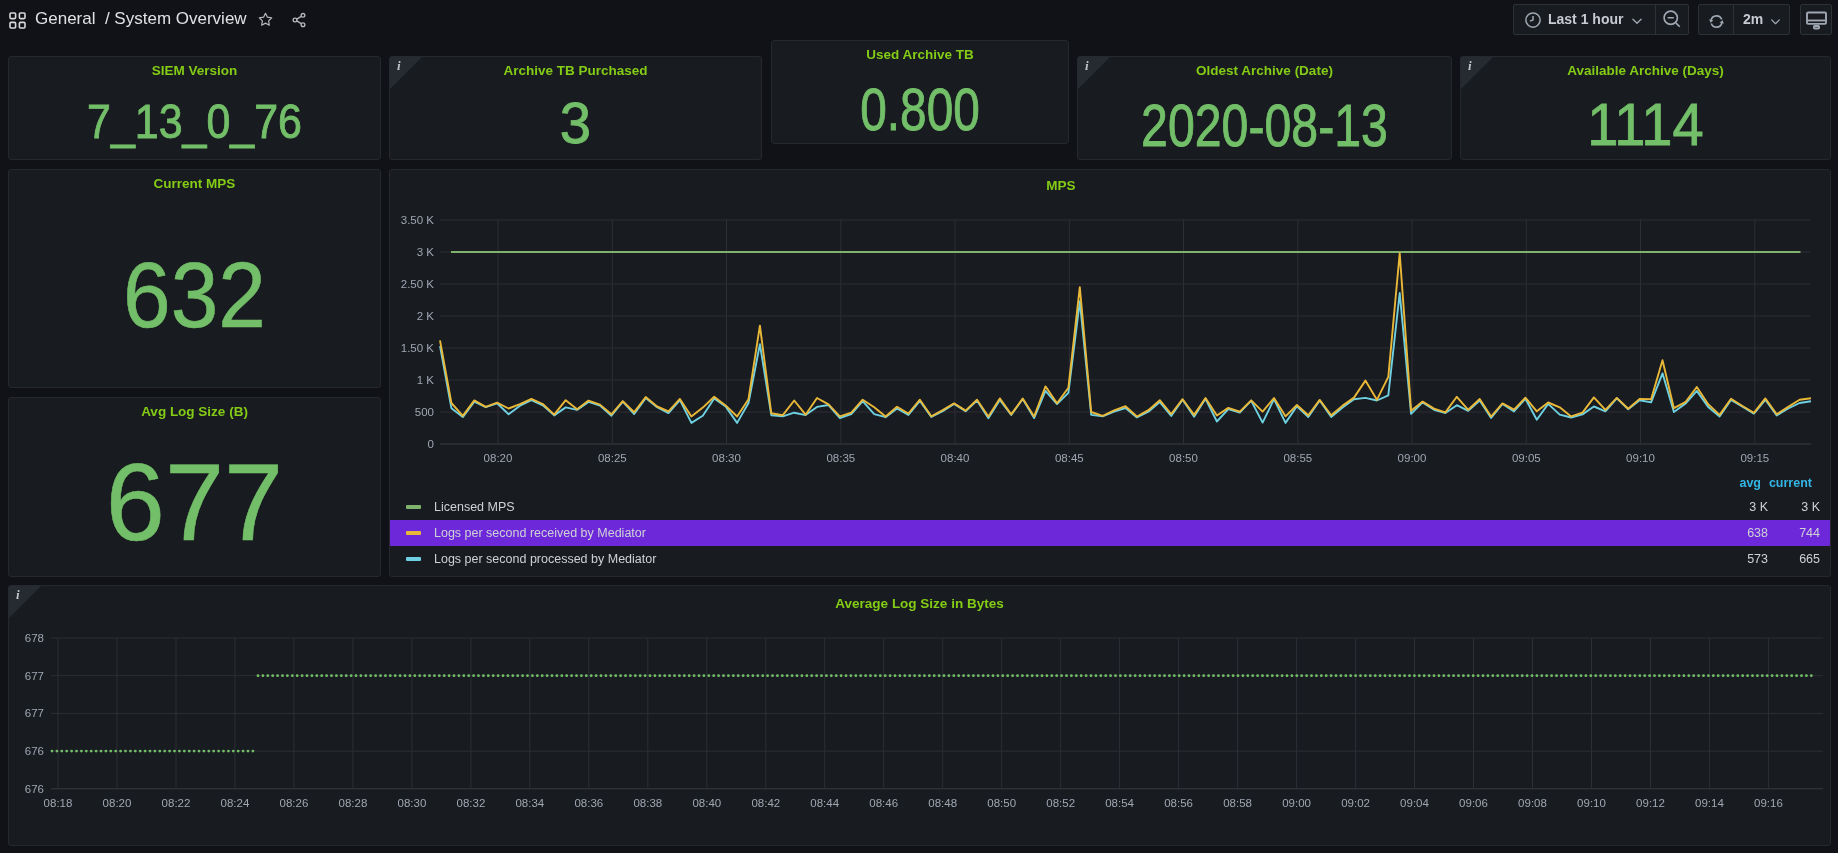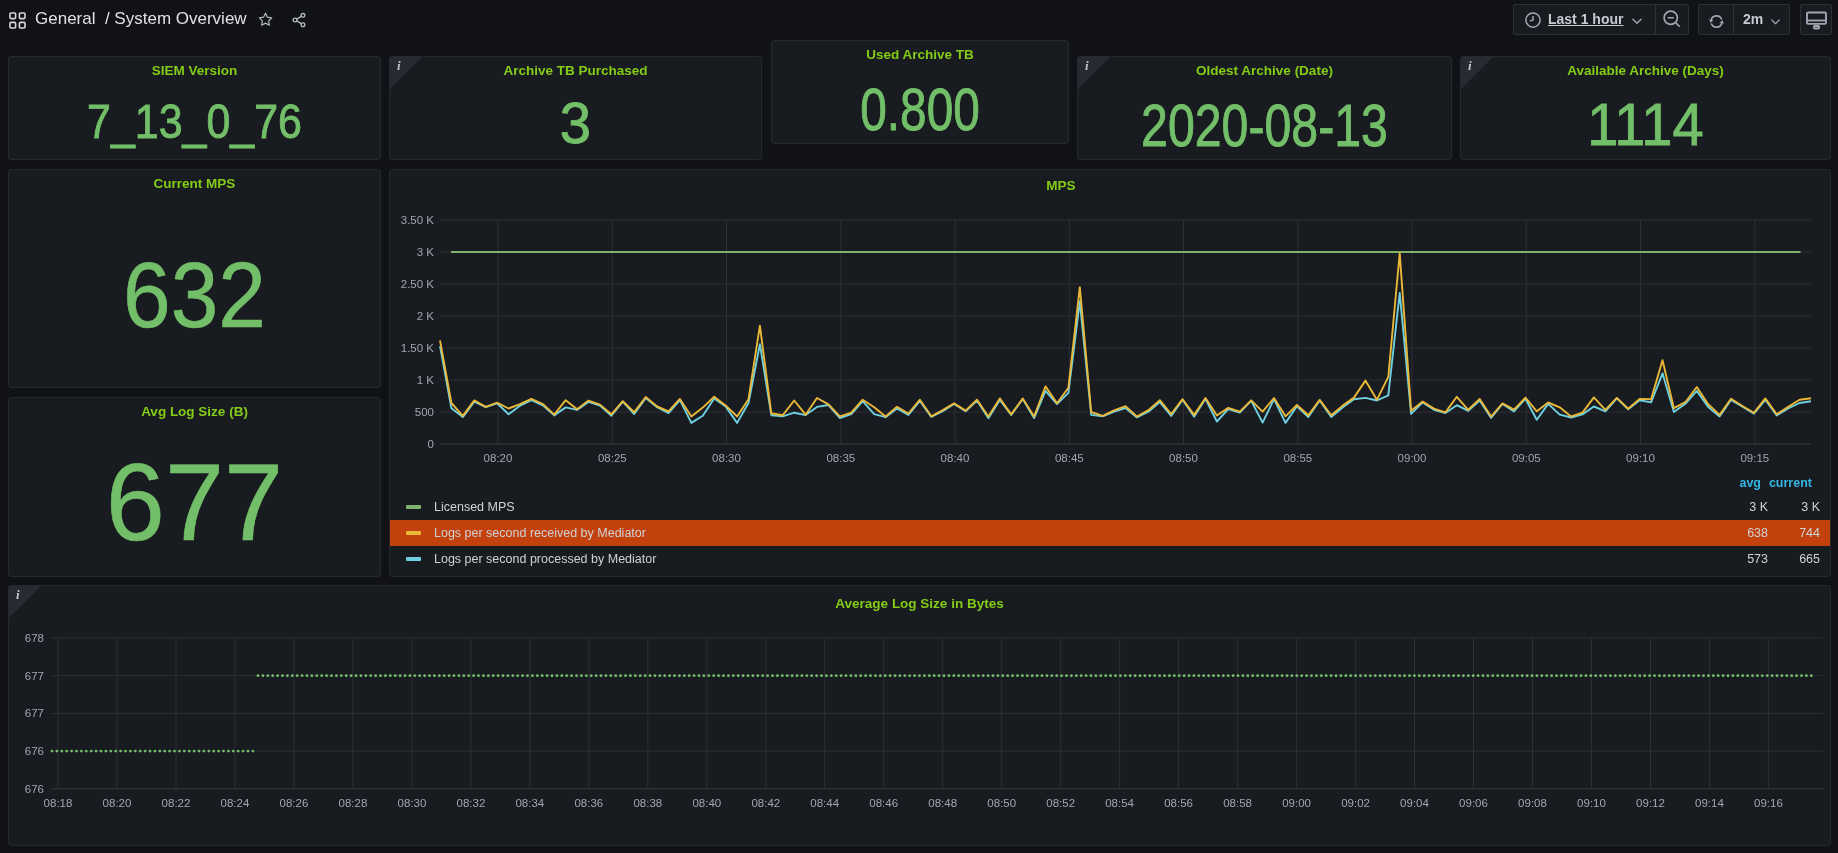--- a/index.html
+++ b/index.html
@@ -41,21 +41,21 @@
   </svg>
 
 <div style="position:absolute;left:1513px;top:4px;width:176px;height:31px;background:#181b1f;border:1px solid #2c3236;border-radius:2px;"></div>
 <div style="position:absolute;left:1655px;top:4px;width:1px;height:31px;background:#2c3236;"></div>
 <svg width="18" height="18" viewBox="0 0 24 24" style="position:absolute;left:1524px;top:11px">
     <g fill="none" stroke="#9fa7b3" stroke-width="2">
       <circle cx="12" cy="12" r="9.5"></circle>
       <path d="M12 6.5V12l-4 1.5"></path>
     </g>
   </svg>
-<div style="position:absolute;left:1548px;top:4px;height:31px;line-height:31px;color:#c7cbd1;font-size:14px;font-weight:bold;text-decoration:underline;">Last 1 hour</div>
+<div style="position:absolute;left:1548px;top:4px;height:31px;line-height:31px;color:#c7cbd1;font-size:14px;font-weight:bold;">Last 1 hour</div>
 <svg width="14" height="14" viewBox="0 0 24 24" style="position:absolute;left:1630px;top:14px">
     <path d="M5 9l7 7 7-7" fill="none" stroke="#9fa7b3" stroke-width="2.4" stroke-linecap="round" stroke-linejoin="round"></path>
   </svg>
 <svg width="20" height="20" viewBox="0 0 24 24" style="position:absolute;left:1662px;top:9px">
     <g fill="none" stroke="#9fa7b3" stroke-width="2">
       <circle cx="10.5" cy="10.5" r="8"></circle>
       <path d="M16.6 16.6L21.3 21.3M6.8 10.5h7.4"></path>
     </g>
   </svg>
 
@@ -169,21 +169,21 @@
 <polyline points="50.0,170.3 61.4,233.0 72.8,245.9 84.3,230.4 95.7,236.9 107.1,232.7 118.6,238.5 130.0,234.2 141.4,228.9 152.8,234.0 164.2,244.6 175.7,230.2 187.1,239.2 198.5,230.6 210.0,234.6 221.4,244.3 232.8,231.2 244.2,242.2 255.7,227.1 267.1,236.5 278.5,241.3 289.9,228.9 301.4,246.5 312.8,237.6 324.2,226.7 335.6,235.4 347.1,246.5 358.5,229.2 369.9,155.6 381.3,243.3 392.8,245.2 404.2,230.5 415.6,244.7 427.0,228.0 438.5,234.4 449.9,246.3 461.3,242.7 472.7,229.7 484.2,237.3 495.6,246.5 507.0,236.7 518.4,243.5 529.9,229.7 541.3,246.3 552.7,240.1 564.1,233.4 575.6,240.6 587.0,229.7 598.4,246.5 609.8,228.4 621.2,244.4 632.7,228.6 644.1,246.5 655.5,216.4 667.0,233.3 678.4,217.7 689.8,117.2 701.2,242.0 712.7,245.8 724.1,240.3 735.5,236.2 746.9,246.5 758.4,240.2 769.8,230.2 781.2,244.0 792.6,229.2 804.1,244.9 815.5,228.0 826.9,245.5 838.3,237.9 849.8,241.7 861.2,230.3 872.6,241.6 884.0,228.0 895.5,246.3 906.9,235.0 918.3,245.3 929.7,229.9 941.2,245.3 952.6,235.6 964.0,227.6 975.4,210.6 986.9,229.8 998.3,206.8 1009.7,83.3 1021.1,240.7 1032.6,231.6 1044.0,238.6 1055.4,242.4 1066.8,226.8 1078.2,239.8 1089.7,229.0 1101.1,246.5 1112.5,233.4 1124.0,239.7 1135.4,227.7 1146.8,241.3 1158.2,232.5 1169.7,237.3 1181.1,246.4 1192.5,242.6 1203.9,227.4 1215.4,239.8 1226.8,227.9 1238.2,238.8 1249.6,228.9 1261.1,229.2 1272.5,190.2 1283.9,238.2 1295.3,232.2 1306.8,217.0 1318.2,234.3 1329.6,244.9 1341.0,228.7 1352.5,236.0 1363.9,242.8 1375.3,228.4 1386.7,244.2 1398.2,236.9 1409.6,229.8 1421.0,228.2" fill="none" stroke="#eab839" stroke-width="1.9" stroke-linejoin="round"></polyline>
 </svg>
   <div class="legrow" style="top:300px;left:0;right:0;color:#33b5e5;font-weight:bold;font-size:12.5px;">
     <span class="lnum" style="right:69px;">avg</span>
       <span class="lnum" style="right:18px;">current</span>
   </div>
   <div class="legrow" style="left:16px;top:324px;right:0;">
     <span class="dash" style="background:#7eb26d"></span>Licensed MPS
     <span class="lnum" style="right:62px;">3 K</span><span class="lnum" style="right:10px;">3 K</span>
   </div>
-  <div class="legrow" style="left:0;top:350px;right:0;background:#c2410c;padding-left:16px;">
+  <div class="legrow" style="left:0;top:350px;right:0;background:#6d28d9;padding-left:16px;">
     <span class="dash" style="background:#eab839"></span>Logs per second received by Mediator
     <span class="lnum" style="right:62px;">638</span><span class="lnum" style="right:10px;">744</span>
   </div>
   <div class="legrow" style="left:16px;top:376px;right:0;">
     <span class="dash" style="background:#6ed0e0"></span>Logs per second processed by Mediator
     <span class="lnum" style="right:62px;">573</span><span class="lnum" style="right:10px;">665</span>
   </div>
 </div>
 
 <div class="panel" style="left:8px;top:585px;width:1823px;height:261px;">

